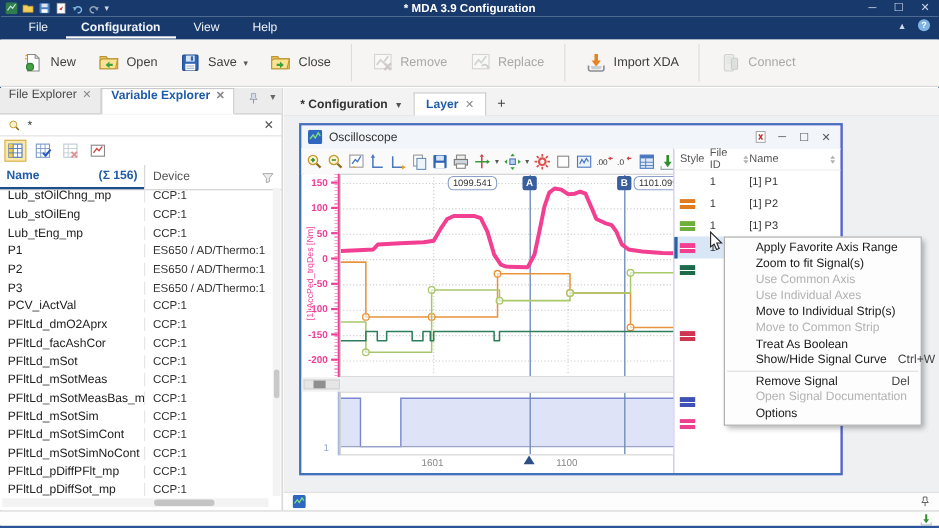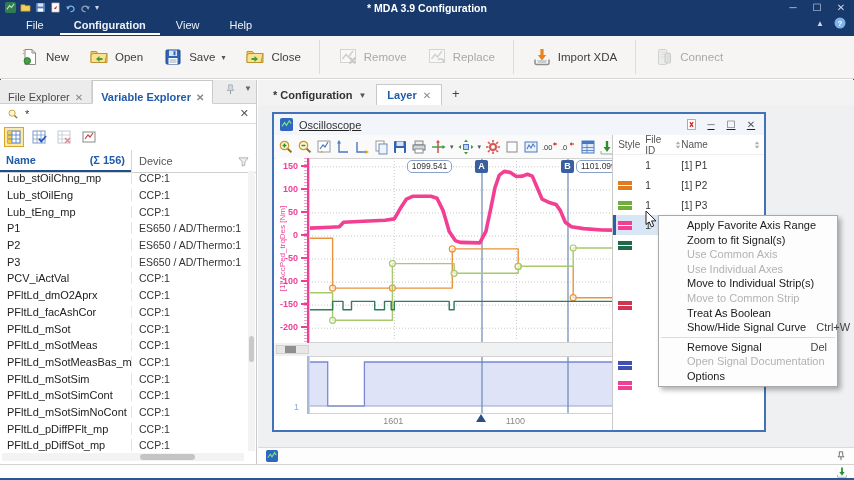--- a/index.html
+++ b/index.html
@@ -24,21 +24,21 @@
   .ribbon{position:absolute;left:0;top:36px;width:100%;height:43px;background:#f6f5f3;border-bottom:1px solid #d6d6d6;display:flex;align-items:center;padding-left:10px;box-sizing:border-box;}
   .rbtn{display:flex;align-items:center;gap:6px;padding:7px 10px;color:#3d3d3d;font-size:11.5px;}
   .rbtn .ricon{width:20px;height:20px;display:inline-flex;}
   .rbtn.disabled{color:#a8a8a8;}
   .rbtn.disabled .ricon{opacity:.5;filter:grayscale(.8);}
   .rcaret{font-size:8px;color:#555;}
   .rsep{width:1px;height:34px;background:#dcdcdc;margin:0 8px;}
   
   #leftpanel{position:absolute;left:0;top:80px;width:257px;height:384px;background:#fff;border-right:1px solid #c9c9c9;box-sizing:border-box;}
   .ltabs{height:23px;background:#ececec;border-bottom:1px solid #cfcfcf;display:flex;align-items:stretch;position:relative;}
-  .ltab{display:flex;align-items:flex-end;gap:5px;padding:0 8px;color:#4a4a4a;border-right:1px solid #d8d8d8;}
+  .ltab{display:flex;align-items:flex-start;gap:5px;padding:0 8px;color:#4a4a4a;border-right:1px solid #d8d8d8;}
   .ltab .closex{color:#888;font-size:10px;}
   .ltab.active{background:#fff;color:#1f5ba8;font-weight:bold;margin-bottom:-1px;border:1px solid #c9c9c9;border-bottom:1px solid #fff;}
   .ltabicons{position:absolute;right:4px;top:4px;display:flex;gap:8px;}
   .lsearch{height:19px;border-bottom:1px solid #dedede;display:flex;align-items:center;gap:6px;padding:0 7px;}
   .lsearch .sval{flex:1;color:#333;}
   .lsearch .clearx{color:#555;font-size:11px;}
   .ltools{height:26px;display:flex;align-items:center;gap:7px;padding:0 5px;}
   .ltools .ticon{width:16px;height:16px;display:inline-flex;padding:1px;}
   .ltools .ticon.sel{background:#fde9a9;outline:1px solid #d8a62c;}
   .lheader{height:22px;display:flex;border-bottom:1px solid #cfcfcf;font-size:11px;}
@@ -56,21 +56,21 @@
   #rightpanel{position:absolute;left:258px;top:80px;right:0;height:384px;background:#eef0f2;}
   .rtabs{height:25px;background:#f3f3f3;border-bottom:1px solid #c9c9c9;display:flex;align-items:flex-end;padding-left:5px;}
   .rtab{display:flex;align-items:center;gap:6px;padding:4px 10px;color:#333;font-weight:bold;}
   .rtab .tcaret{font-size:8px;color:#555;}
   .rtab.active{background:#fff;color:#1f5ba8;border:1px solid #c9c9c9;border-bottom:1px solid #fff;margin-bottom:-1px;}
   .rtab.plus{font-weight:normal;font-size:13px;color:#444;}
   .rtab .closex{color:#888;font-size:10px;font-weight:normal;}
   .rcontent{position:absolute;left:0;top:25px;right:0;bottom:0;background:#eef0f2;}
   .minibar{position:absolute;left:0;right:0;bottom:0;height:16px;background:#fdfdfd;border-top:1px solid #dadada;display:flex;align-items:center;justify-content:space-between;padding:0 8px;}
   
-  #osc{position:absolute;left:14px;top:7px;width:494px;height:320px;background:#8b5cf6;border:2px solid #4273b8;box-sizing:border-box;text-decoration:underline;}
+  #osc{position:absolute;left:14px;top:7px;width:494px;height:320px;background:#8b5cf6;border:2px solid #4273b8;box-sizing:border-box;}
   .otitle{height:21px;background:#f2f6fb;border-bottom:1px solid #dde4ee;display:flex;align-items:center;gap:6px;padding:0 6px;}
   .otitle .oname{flex:1;color:#333;}
   .otitle .obtn{color:#555;font-size:10px;width:14px;text-align:center;}
   .obody{position:absolute;left:0;top:21px;right:0;bottom:0;display:flex;}
   .oplot{width:358px;position:relative;border-right:1px solid #c9c9c9;box-sizing:border-box;background:#fff;overflow:hidden;}
   .otools{position:absolute;left:0;top:0;right:0;height:23px;display:flex;align-items:center;gap:3px;padding:0 4px;border-bottom:1px solid #e6e6e6;background:#fafafa;}
   .oticon{width:16px;height:16px;display:inline-flex;}
   .otcaret{font-size:7px;color:#555;margin:0 1px;}
   .strip1{position:absolute;left:0;top:23px;width:100%;height:185px;}
   .yband{position:absolute;left:2px;top:0;width:33px;height:185px;border-right:2px solid #ee3f98;box-sizing:border-box;background:#fff;}

